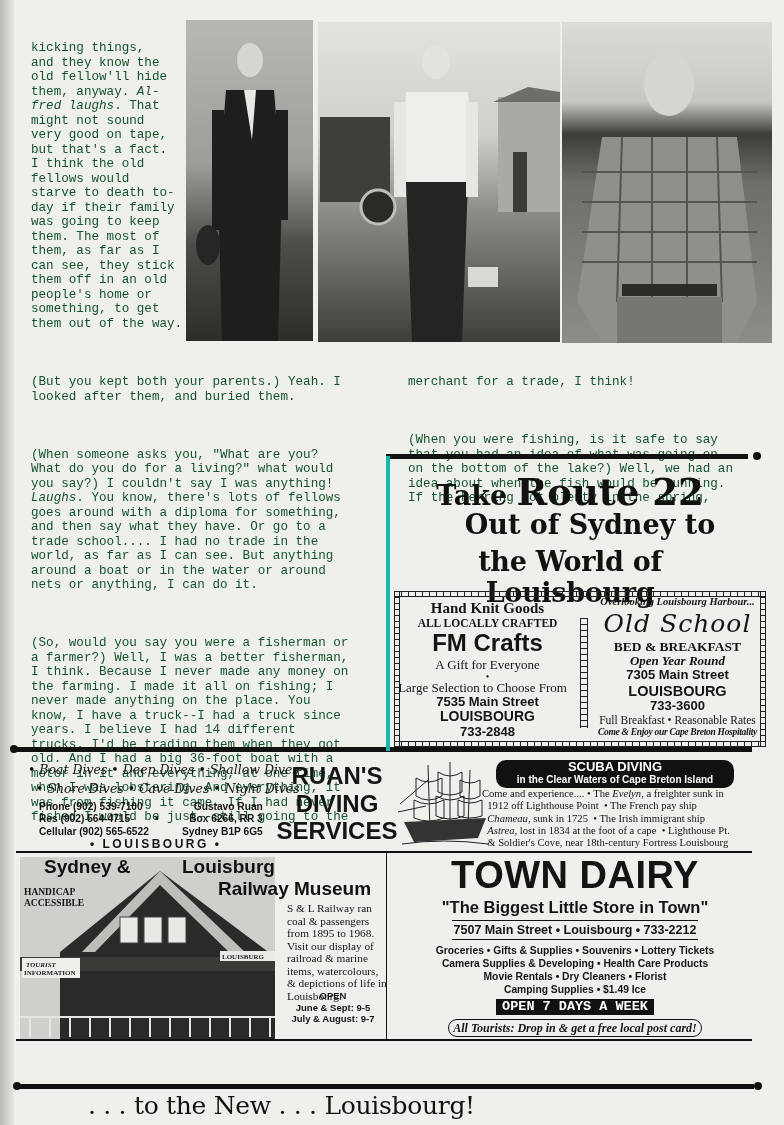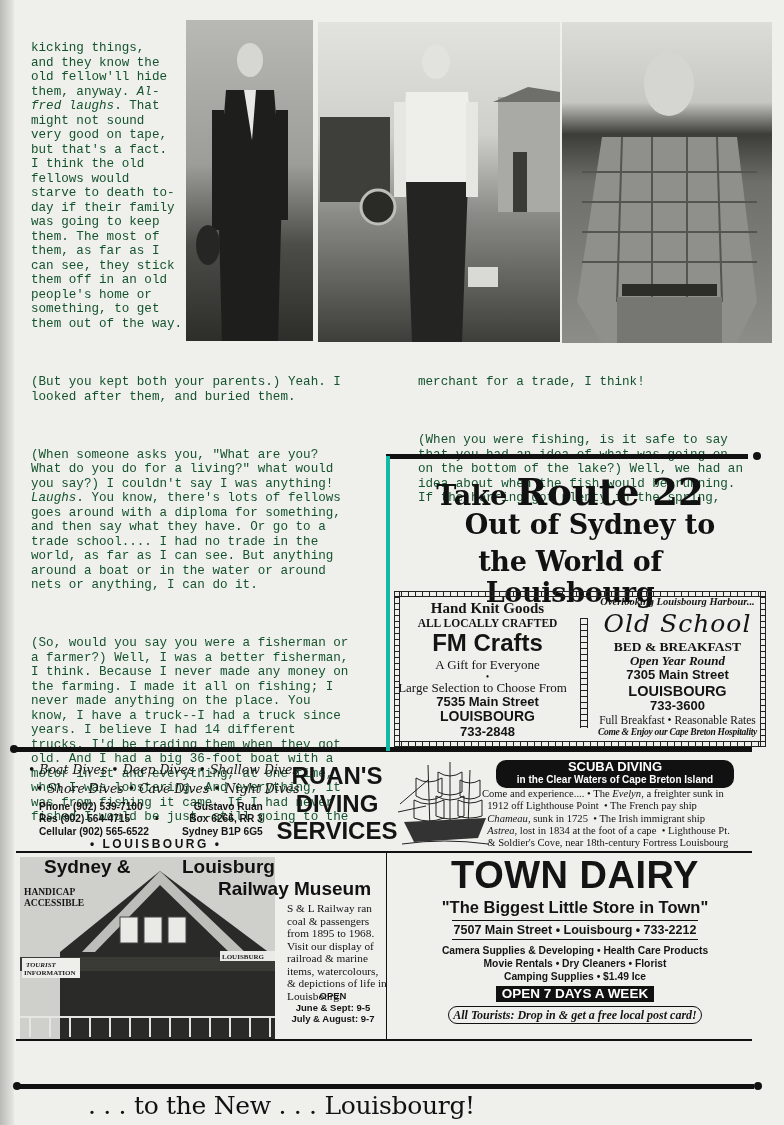--- a/index.html
+++ b/index.html
@@ -30,21 +30,21 @@
     
     .photo { position: absolute; overflow: hidden; background: #555; }
     #photo-1 { left: 186px; top: 20px; width: 127px; height: 321px;
       background: linear-gradient(180deg, #b8b8b4 0%, #9c9c98 45%, #4c4c48 70%, #2d2d2a 100%); }
     #photo-2 { left: 318px; top: 22px; width: 242px; height: 320px;
       background: linear-gradient(180deg, #e2e2de 0%, #cfcfcb 35%, #8a8a86 60%, #3d3d3a 100%); }
     #photo-3 { left: 562px; top: 22px; width: 210px; height: 321px;
       background: linear-gradient(180deg, #dcdcd8 0%, #c6c6c2 25%, #3c3c38 35%, #6e6e6a 50%, #8c8c88 100%); }
 
     #col-left { left: 31px; top: 346px; width: 355px; }
-    #col-right { left: 418px; top: 346px; width: 360px; }
+    #col-right { left: 408px; top: 346px; width: 360px; }
     .para { margin-bottom: 14.5px; }
 
     
     .rule { position: absolute; background: #111; height: 5px; }
     .dot { position: absolute; width: 8px; height: 8px; border-radius: 50%; background: #111; }
     .vrule { position: absolute; background: #111; width: 3px; }
 
     
     #route-ad { left: 386px; top: 456px; width: 364px; height: 295px; border-left: 4px solid #14b8a6; }
     .route-line { text-align: center; font-family: "DejaVu Serif", serif; font-weight: bold; color: #111; }
@@ -117,21 +117,21 @@
     #rail-desc { left: 287px; top: 902px; width: 100px; font-family: "Liberation Serif", serif; font-size: 11.3px; line-height: 12.5px; }
     #rail-hours { left: 283px; top: 990px; width: 100px; font-family: "Liberation Sans", sans-serif; font-weight: bold; font-size: 9.5px; line-height: 11.5px; text-align: center; }
 
     
     #dairy-ad { left: 400px; top: 855px; width: 350px; height: 180px; text-align: center; }
     #dairy-title { font-family: "Liberation Sans", sans-serif; font-weight: bold; font-size: 38px; line-height: 40px; letter-spacing: 0.5px; }
     #dairy-slogan { font-family: "Liberation Sans", sans-serif; font-weight: bold; font-size: 16.5px; line-height: 20px; margin-top: 2px; }
     #dairy-addr { display: inline-block; font-family: "Liberation Sans", sans-serif; font-weight: bold; font-size: 12.5px; line-height: 16px; border-top: 1.5px solid #111; border-bottom: 1.5px solid #111; padding: 1px 2px; margin-top: 3px; }
     .dairy-list { font-family: "Liberation Sans", sans-serif; font-weight: bold; font-size: 10.3px; line-height: 13px; white-space: nowrap; }
     #dairy-list-wrap { margin-top: 4px; }
-    #dairy-open { display: inline-block; background: #111; color: #fff; font-family: Liberation Sans, sans-serif; font-weight: bold; font-size: 13.5px; line-height: 16px; padding: 0 6px; margin-top: 3px; }
+    #dairy-open { display: inline-block; background: #111; color: #fff; font-family: Liberation Mono, monospace; font-weight: bold; font-size: 13.5px; line-height: 16px; padding: 0 6px; margin-top: 3px; }
     #dairy-tourist { display: inline-block; border: 1.5px solid #111; border-radius: 12px; font-family: "Liberation Serif", serif; font-style: italic; font-weight: bold; font-size: 12px; line-height: 16px; padding: 0 4px; margin-top: 4px; }
 
     #footer-slogan { left: 88px; top: 1046px; font-family: "DejaVu Serif", serif; font-size: 25px; color: #111; white-space: nowrap; letter-spacing: -0.3px; margin-top: 45px; }
   </style>
 </head>
 <body>
 
 <div class="page-shade"></div>
 
 <div id="col-narrow" class="abs mono"><span>kicking things,</span>
@@ -378,20 +378,21 @@
   <div>OPEN</div>
   <div>June &amp; Sept: 9-5</div>
   <div>July &amp; August: 9-7</div>
 </div>
 
 <div id="dairy-ad" class="abs">
   <div id="dairy-title">TOWN DAIRY</div>
   <div id="dairy-slogan">"The Biggest Little Store in Town"</div>
   <div id="dairy-addr">7507 Main Street • Louisbourg • 733-2212</div>
   <div id="dairy-list-wrap">
+    <div class="dairy-list">Groceries  •  Gifts &amp; Supplies  •  Souvenirs  •  Lottery Tickets</div>
     <div class="dairy-list">Camera Supplies &amp; Developing  •  Health Care Products</div>
     <div class="dairy-list">Movie Rentals  •  Dry Cleaners  •  Florist</div>
     <div class="dairy-list">Camping Supplies  •  $1.49 Ice</div>
   </div>
   <div id="dairy-open">OPEN 7 DAYS A WEEK</div>
   <div><span id="dairy-tourist">All Tourists: Drop in &amp; get a free local post card!</span></div>
 </div>
 
 <div id="footer-slogan" class="abs">. . . to the New . . . Louisbourg!</div>
 <div class="rule" style="left:20px; top:1084px; width:734px;"></div>

